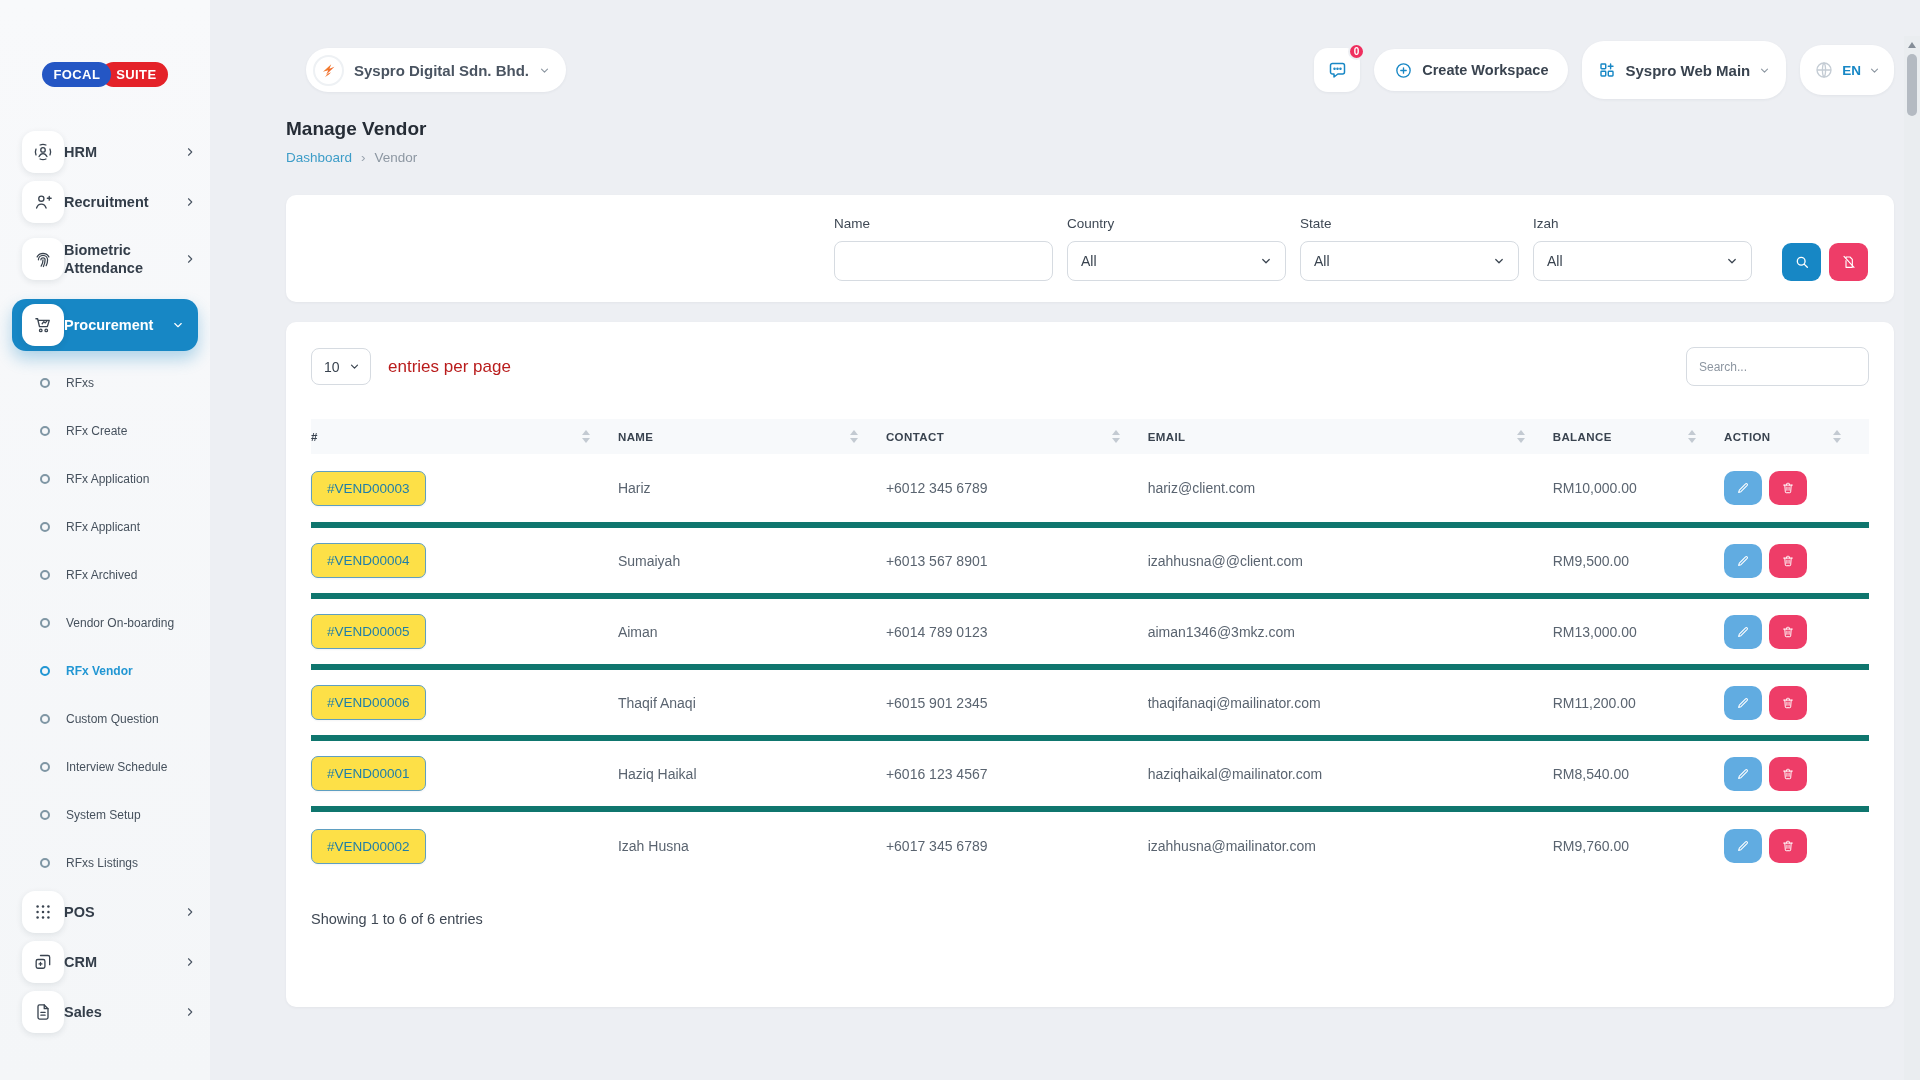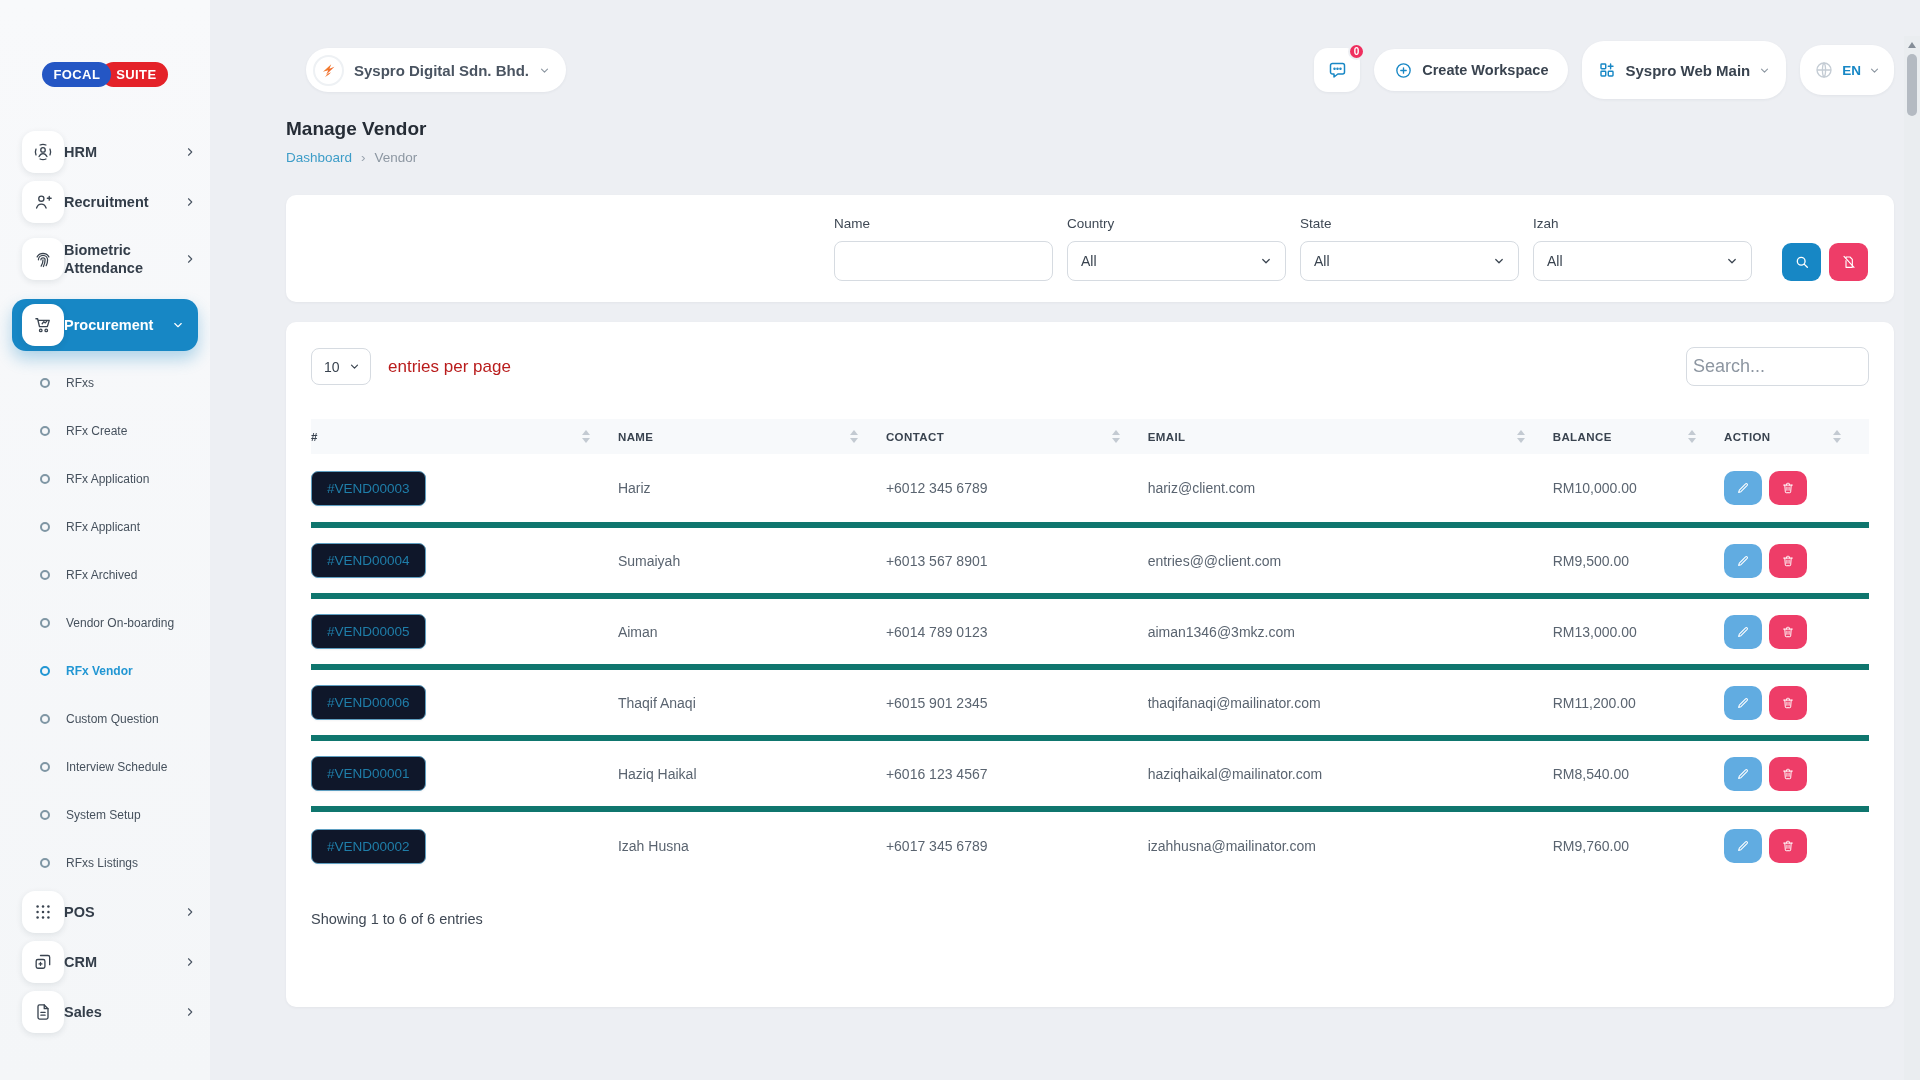--- a/index.html
+++ b/index.html
@@ -95,35 +95,35 @@
   .btn-search { background:#1787c5; }
   .btn-clear { background:#ee3d68; }
 
   .table-card { margin-top:20px; padding:25px 25px 80px; }
   .table-controls { display:flex; align-items:center; }
   .pagesize { width:60px; height:37px; border:1px solid #d6dbe1; border-radius:8px; display:flex;
     align-items:center; justify-content:space-between; padding:0 10px 0 12px; font-size:14px; color:#39434f; cursor:pointer; }
   .pagesize .chev-sm { color:#39434f; }
   .pp-label { margin-left:17px; font-size:17px; color:#b91c1c; }
   .tbl-search { margin-left:auto; width:183px; height:39px; border:1px solid #d6dbe1; border-radius:8px;
-    padding:0 6px; font:inherit; font-size:18px; color:#39434f; outline:none; }
+    padding:0 12px; font:inherit; font-size:12px; color:#39434f; outline:none; }
   .tbl-search::placeholder { color:#8d96a1; }
 
   table.data { width:100%; border-collapse:collapse; margin-top:33px; }
   thead th { background:#f7f9fb; height:35px; font-size:11.5px; letter-spacing:.4px; color:#39434f;
     font-weight:bold; text-align:left; padding:0; cursor:pointer; }
   .th-inner { display:flex; align-items:center; justify-content:space-between; padding-right:28px; }
   .sort { display:inline-flex; flex-direction:column; gap:3px; }
   .sort i { display:block; width:0; height:0; border-left:4px solid transparent; border-right:4px solid transparent; }
   .sort .up { border-bottom:5px solid #c3cad2; }
   .sort .dn { border-top:5px solid #c3cad2; }
   tbody td { height:71px; font-size:14px; color:#5a6470; padding:0; border-top:6px solid #0f766e; }
   tbody tr:first-child td { border-top:none; }
   .vendor-badge { display:inline-block; padding:9px 15px; border:1px solid #5f9fc1; border-radius:7px;
-    color:#1f7ea9; font-size:13.5px; background:#0f172a; cursor:pointer; box-shadow:0 1px 2px rgba(30,45,60,.05); }
+    color:#1f7ea9; font-size:13.5px; background:#fde047; cursor:pointer; box-shadow:0 1px 2px rgba(30,45,60,.05); }
   .actions { display:flex; gap:7px; }
   .btn-act { width:38px; height:34px; border:none; border-radius:10px; display:flex; align-items:center;
     justify-content:center; color:#fff; cursor:pointer; }
   .btn-act svg { width:14px; height:14px; }
   .btn-edit { background:#61ace1; }
   .btn-del { background:#ee3d68; }
   .tfoot { margin-top:31px; font-size:14.5px; color:#3f4854; }
 
   
   .scrollbar { position:absolute; top:36px; right:0; width:16px; height:1044px; background:#eaedf0; z-index:5; }
@@ -558,21 +558,21 @@
                     <path d="M10.2 10.5v5.5M13.8 10.5v5.5"></path>
                   </svg>
                 </button>
           </span>
             </td>
         </tr>
         <tr>
           <td><span class="vendor-badge">#VEND00004</span></td>
           <td>Sumaiyah</td>
           <td>+6013 567 8901</td>
-          <td>entries@@client.com</td>
+          <td>izahhusna@@client.com</td>
           <td>RM9,500.00</td>
           <td>
               <span class="actions">
             <button class="btn-act btn-edit">
                   <svg viewBox="0 0 24 24" fill="none" stroke="currentColor" stroke-width="1.8" stroke-linecap="round" stroke-linejoin="round">
                     <path d="M4.5 19.5l1.2-4L16.4 4.8a2 2 0 0 1 2.8 2.8L8.5 18.3l-4 1.2z"></path>
                   </svg>
                 </button>
             <button class="btn-act btn-del">
                   <svg viewBox="0 0 24 24" fill="none" stroke="currentColor" stroke-width="1.7" stroke-linecap="round" stroke-linejoin="round">

